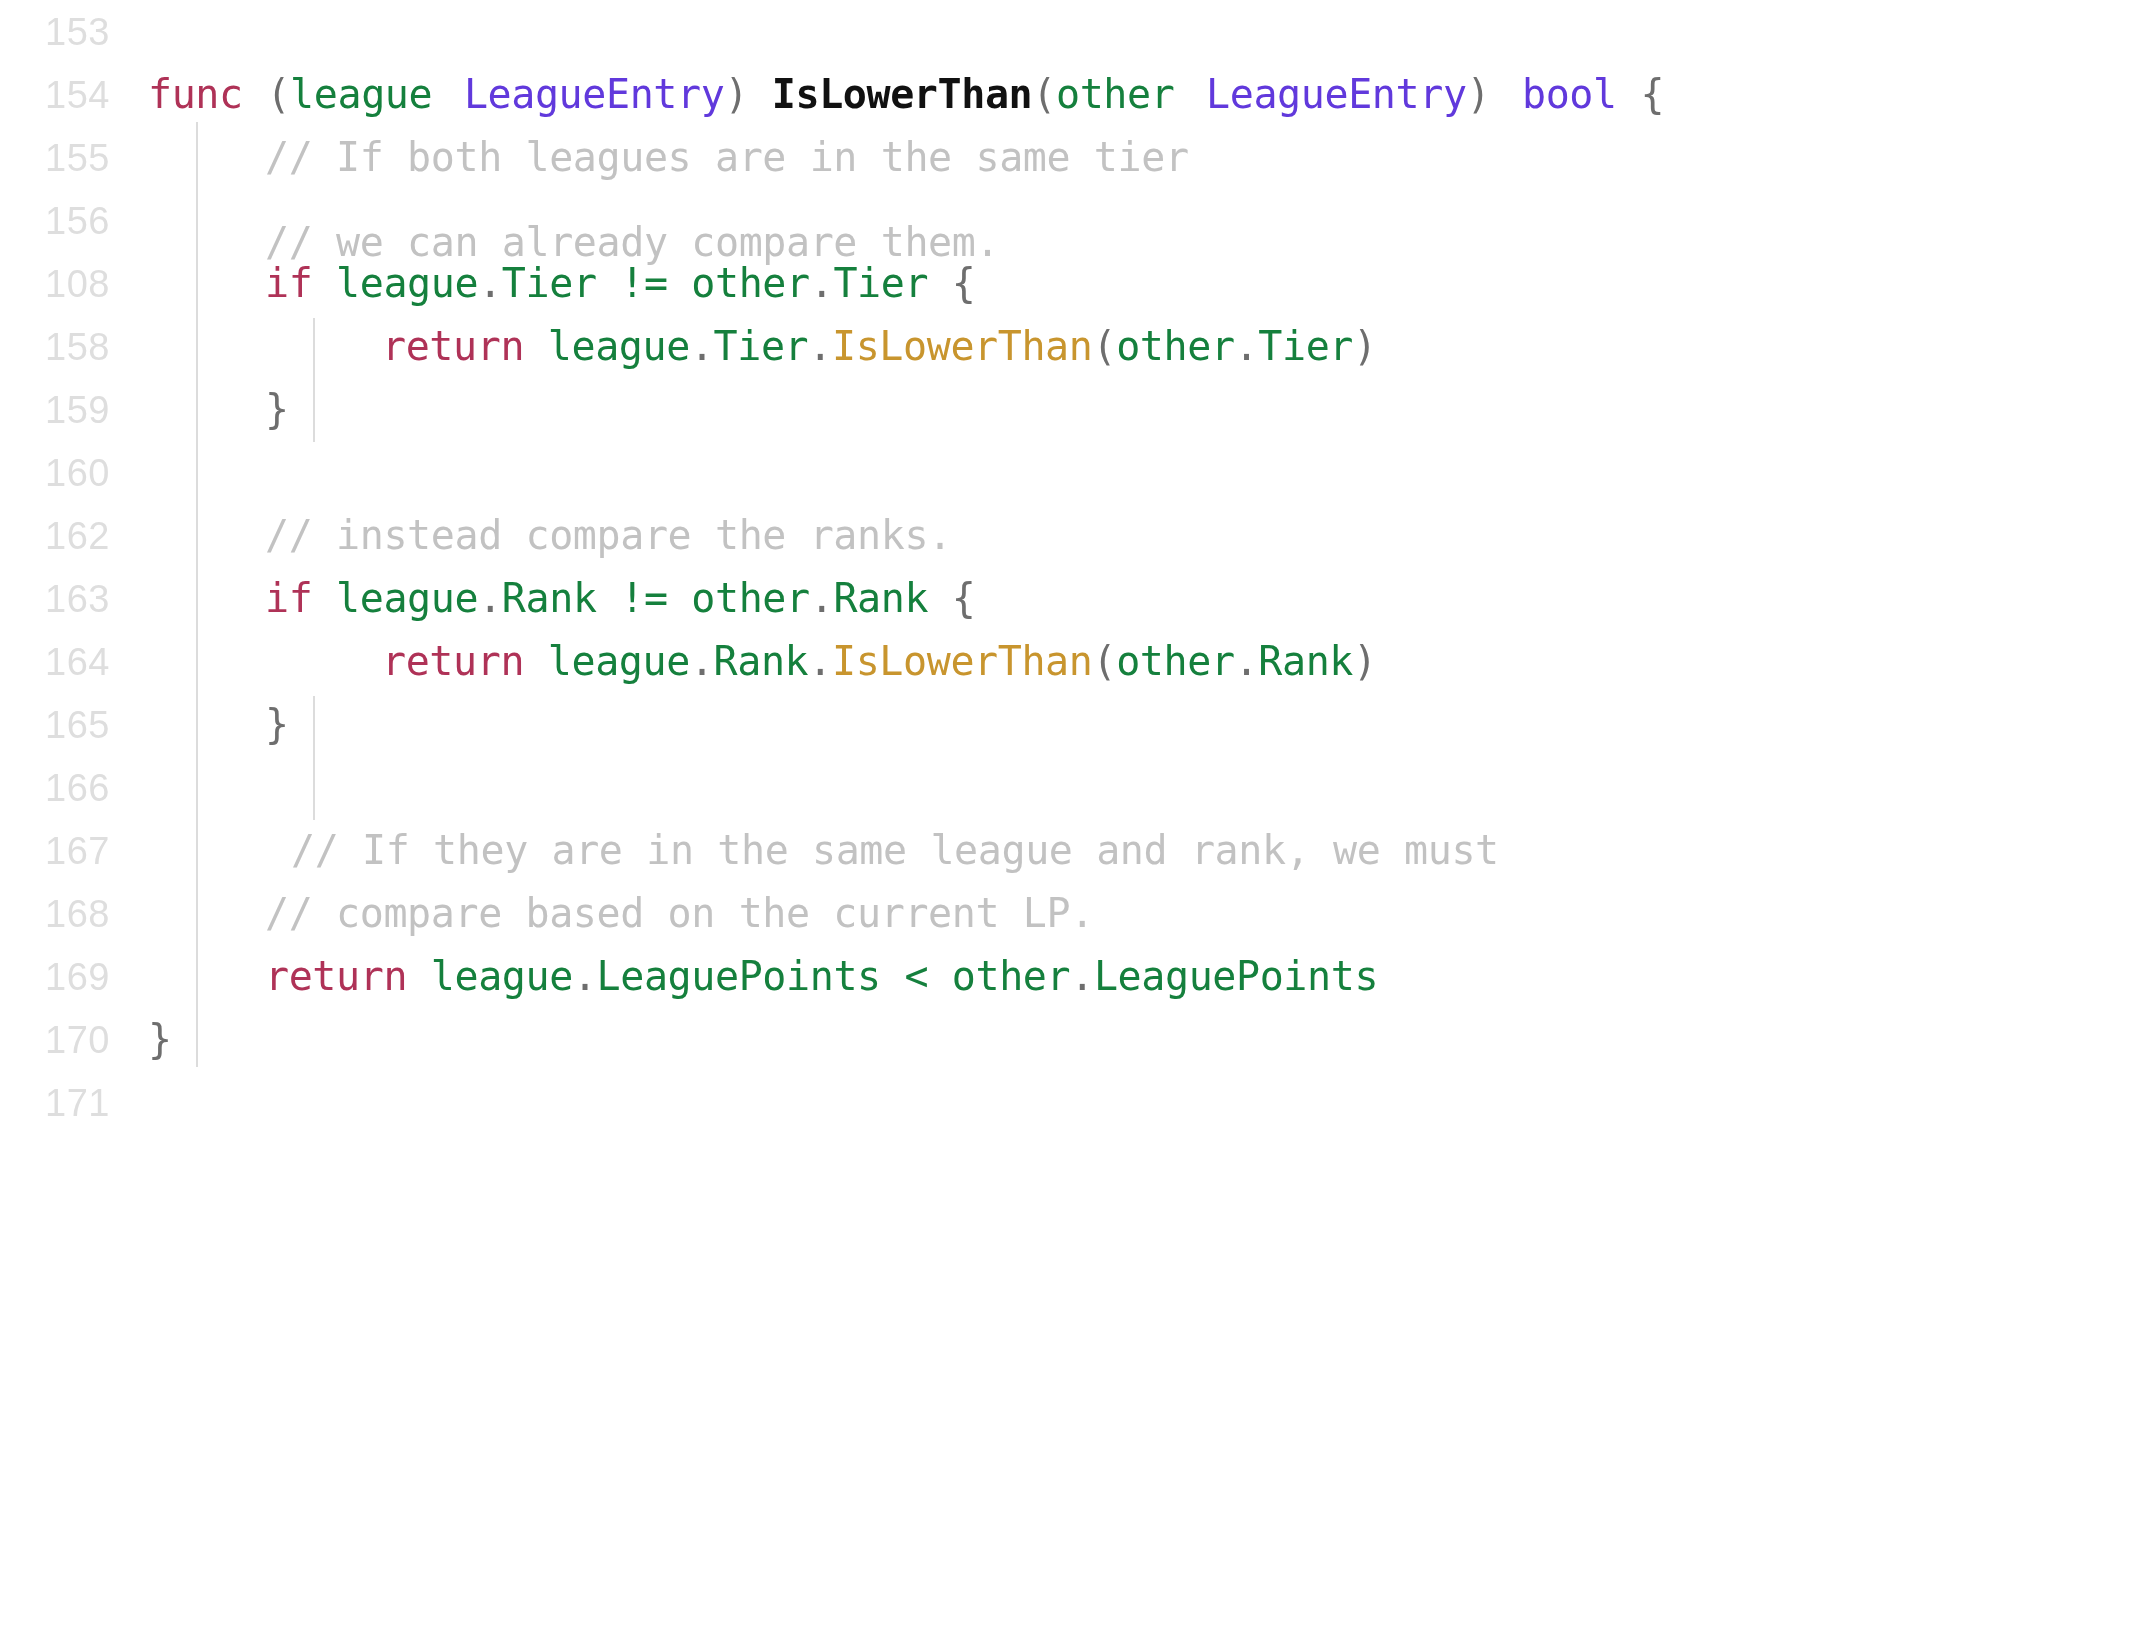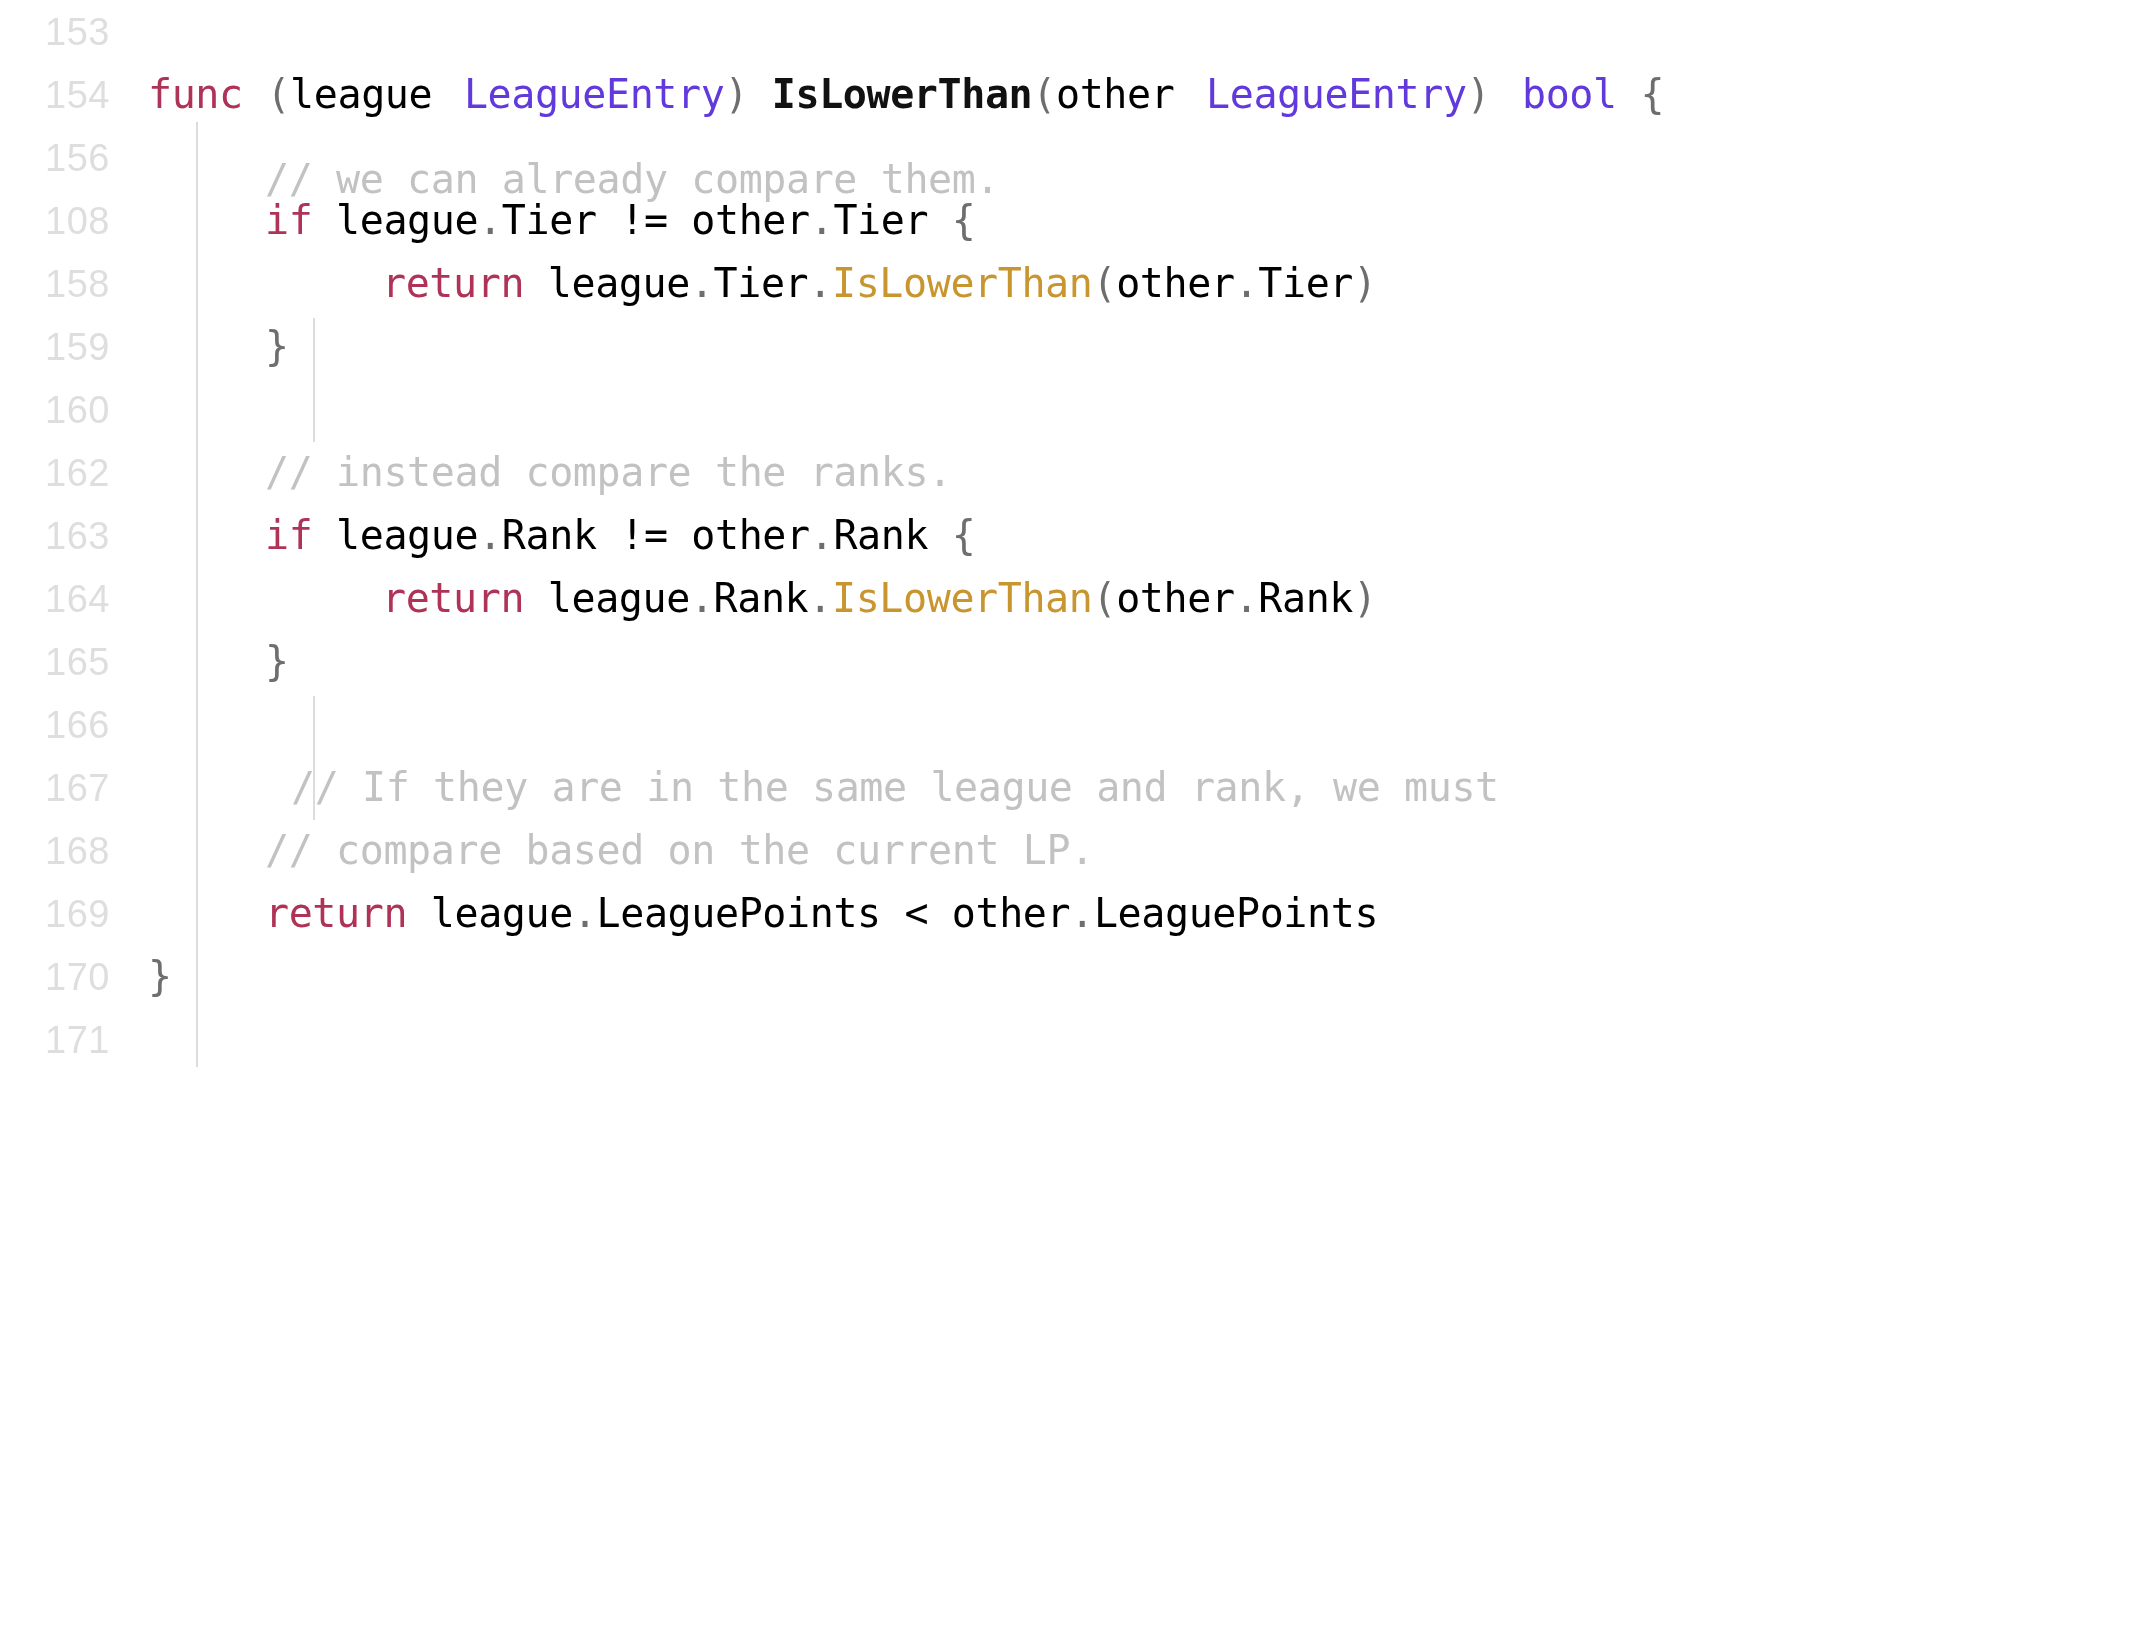--- a/index.html
+++ b/index.html
@@ -60,21 +60,21 @@
     line-height: 63px;
     white-space: pre;
   }
   
   .kw    { color: #AF3257; }
   .typ   { color: #6139DC; margin-left: 8px; }
   .fn    { color: #111111; font-weight: 700; }
   .call  { color: #C8952E; }
   .cmt   { color: #C2C2C2; }
   .pun   { color: #6E6E6E; }
-  .plain { color: #000000; }
+  .plain { color: #15803d; }
 
   
   .guides {
     position: absolute;
     top: 0; left: 0;
     width: 2142px; height: 1644px;
     pointer-events: none;
   }
   .guide {
     position: absolute;
@@ -92,20 +92,24 @@
       <div class="guide" style="left: 313px; top: 696px; height: 124px;"></div>
     </div>
   <div class="code-area">
       <div class="line">
         <div class="gutter">153</div>
         <div class="content"><span class="txt" style="left: 30px;"></span></div>
       </div>
       <div class="line">
         <div class="gutter">154</div>
         <div class="content"><span class="txt" style="left: 30px;"><span class="kw">func</span><span class="plain"> </span><span class="pun">(</span><span class="plain">league </span><span class="typ">LeagueEntry</span><span class="pun">)</span><span class="plain"> </span><span class="fn">IsLowerThan</span><span class="pun">(</span><span class="plain">other </span><span class="typ">LeagueEntry</span><span class="pun">)</span><span class="plain"> </span><span class="typ">bool</span><span class="plain"> </span><span class="pun">{</span></span></div>
+      </div>
+      <div class="line">
+        <div class="gutter">155</div>
+        <div class="content"><span class="txt" style="left: 147px;"><span class="cmt">// If both leagues are in the same tier</span></span></div>
       </div>
       <div class="line">
         <div class="gutter">156</div>
         <div class="content"><span class="txt" style="left: 147px; margin-top: 22px;"><span class="cmt">// we can already compare them.</span></span></div>
       </div>
       <div class="line">
         <div class="gutter">108</div>
         <div class="content"><span class="txt" style="left: 147px;"><span class="kw">if</span><span class="plain"> league</span><span class="pun">.</span><span class="plain">Tier </span><span class="plain">!=</span><span class="plain"> other</span><span class="pun">.</span><span class="plain">Tier </span><span class="pun">{</span></span></div>
       </div>
       <div class="line">

